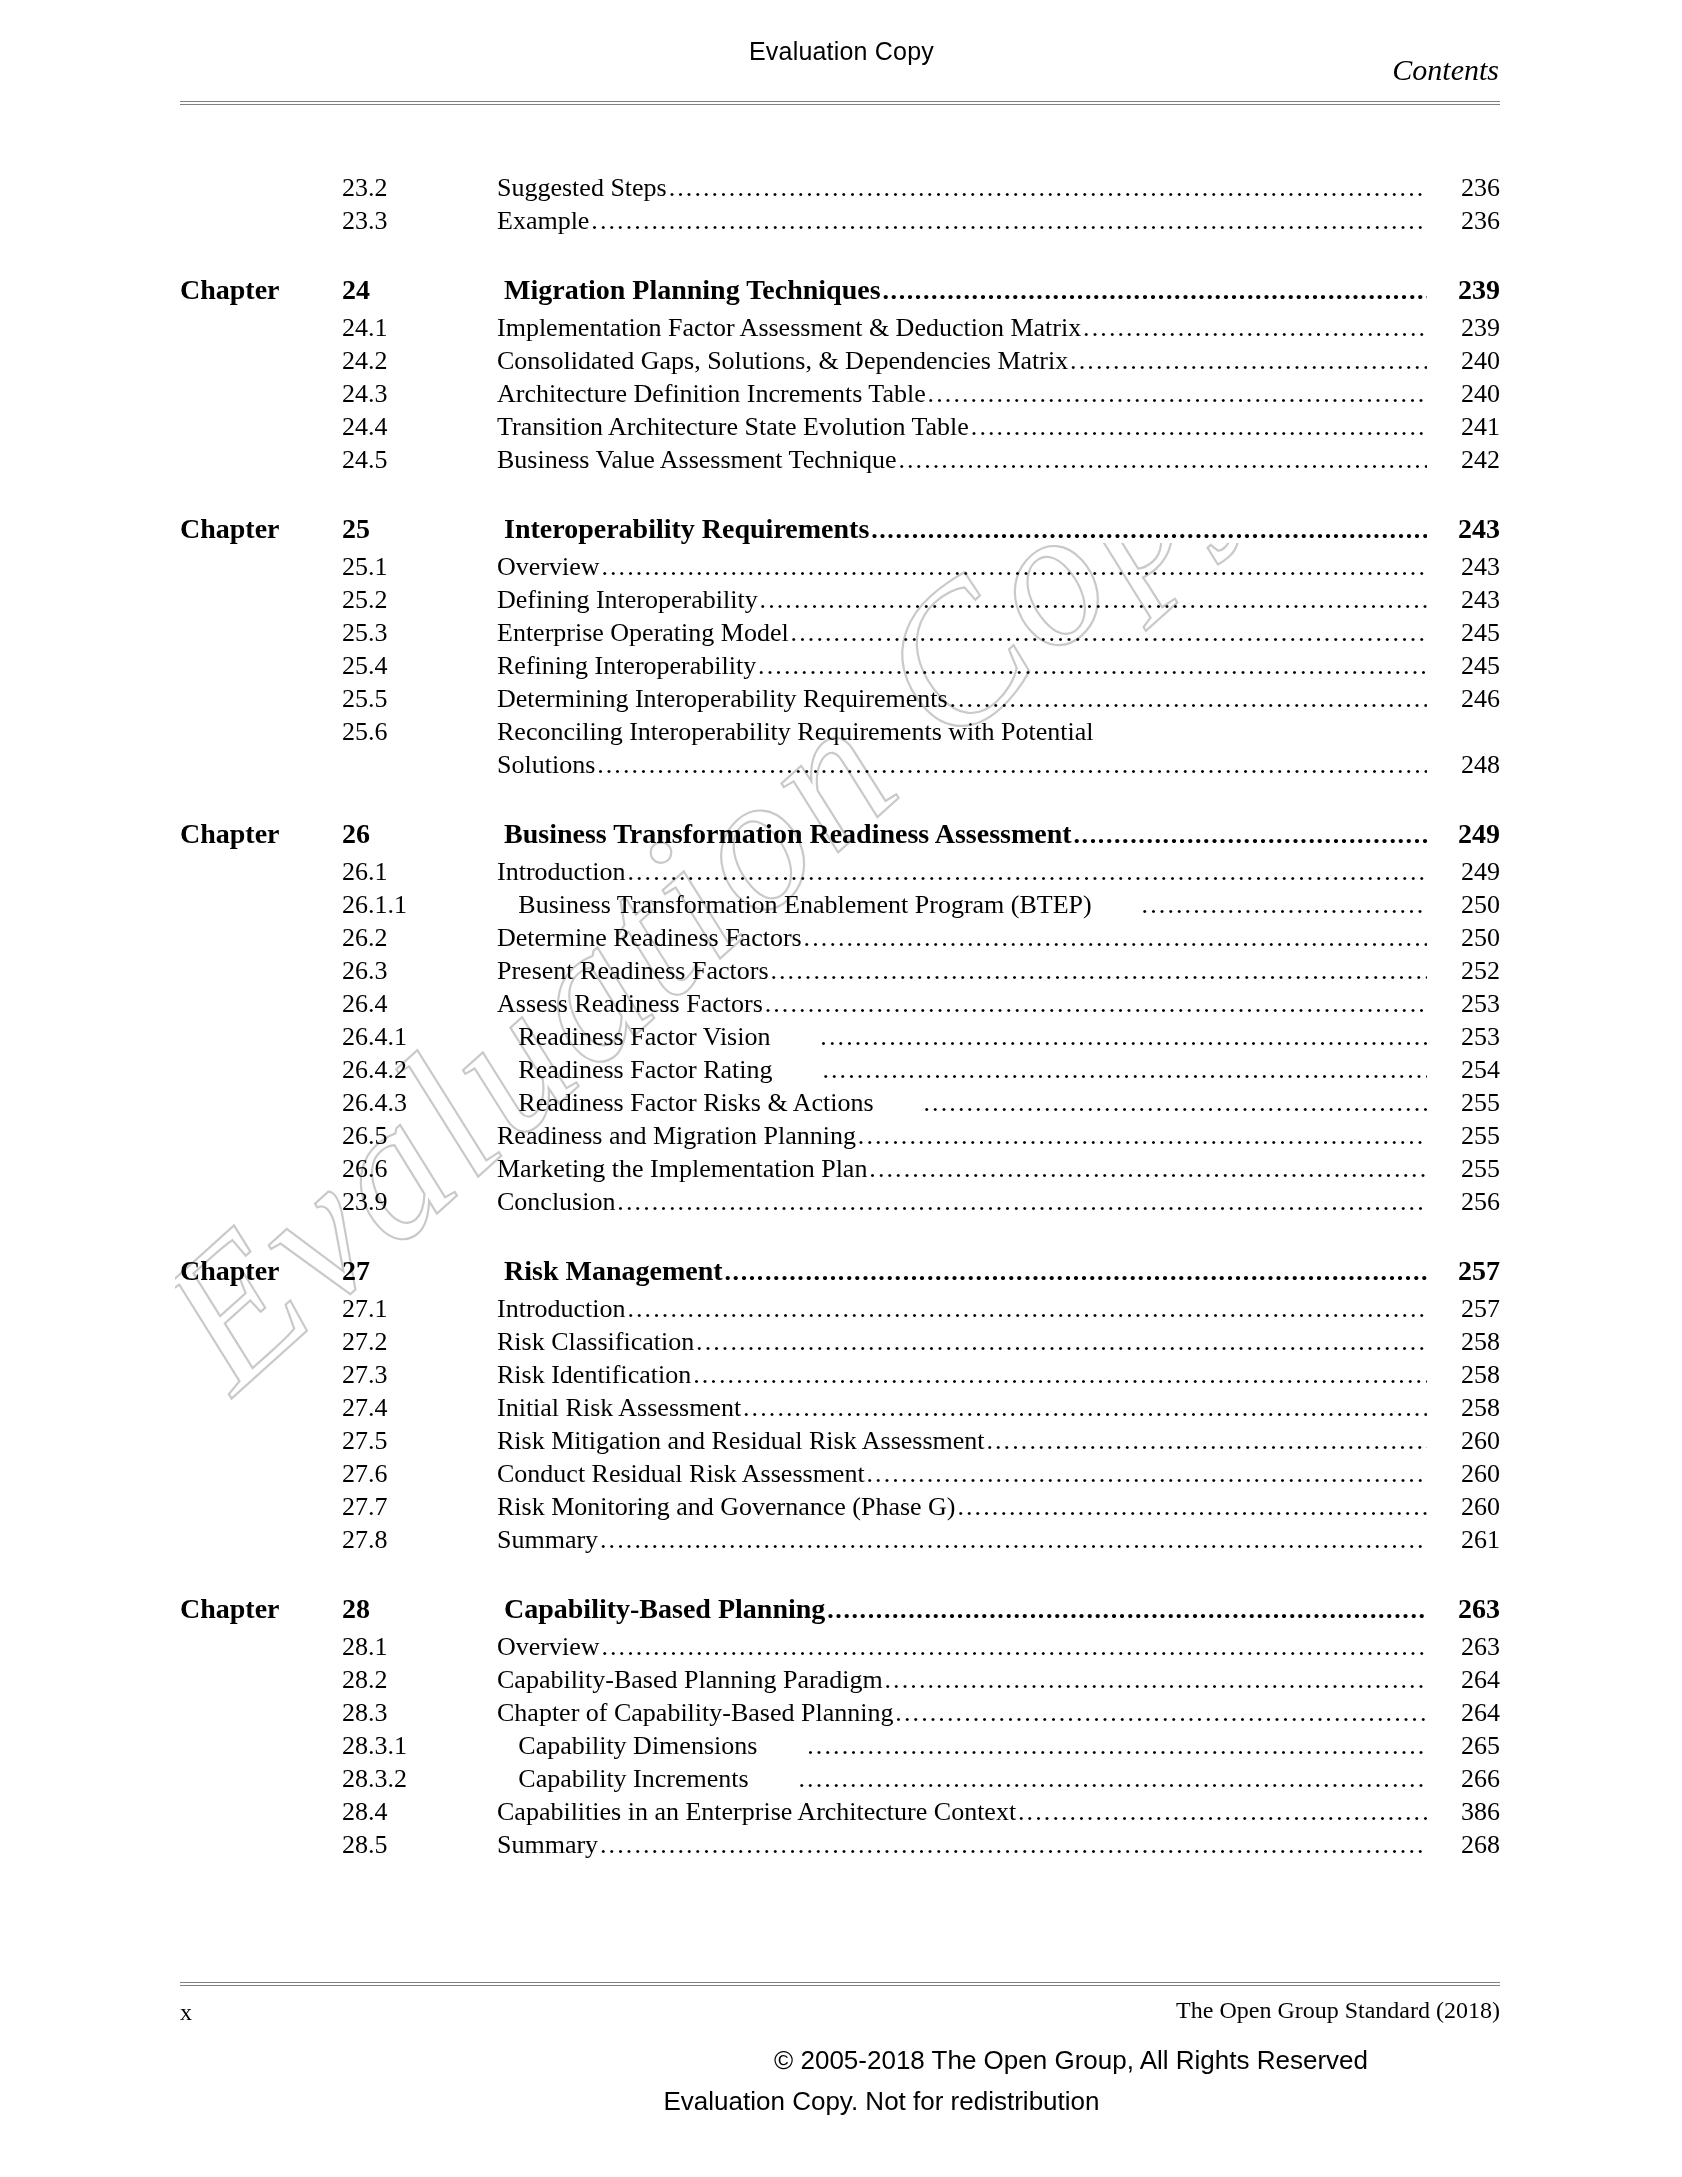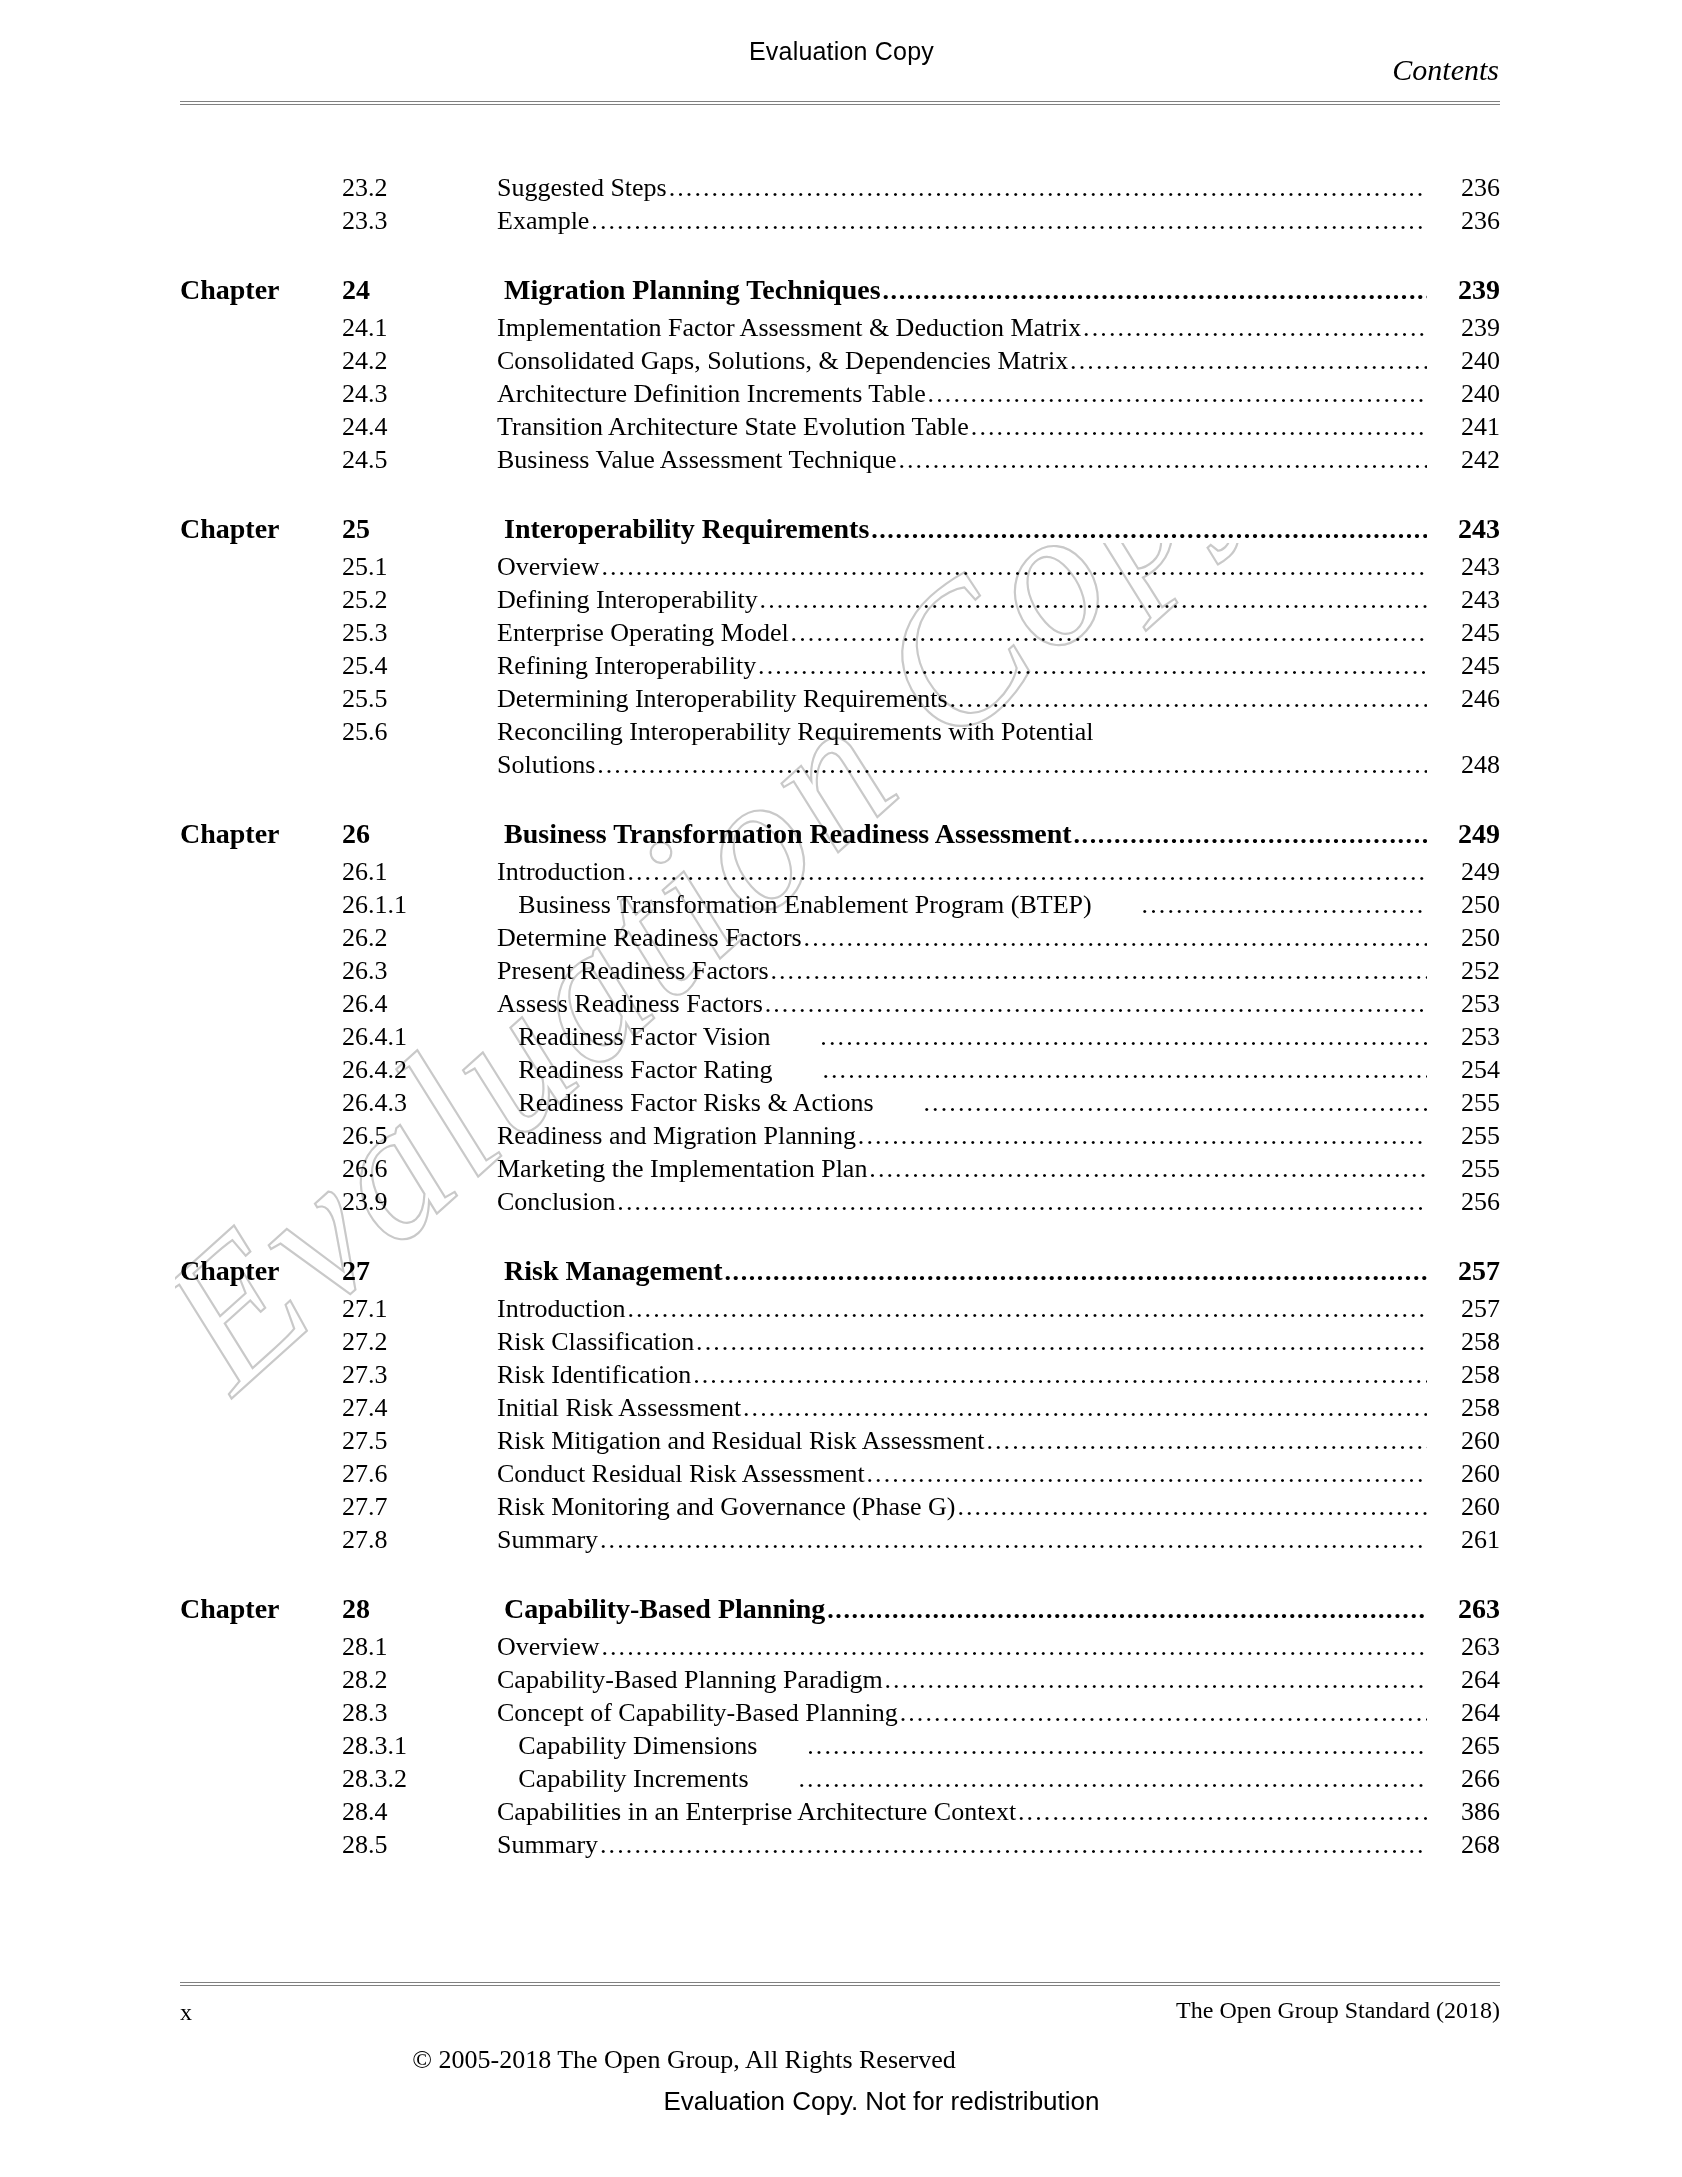--- a/index.html
+++ b/index.html
@@ -162,22 +162,22 @@
     position: absolute;
     right: 183px;
     top: 1997px;
     font-size: 24px;
   }
   .foot-copy {
     position: absolute;
     left: 0;
     top: 2045px;
     width: 1368px;
-    text-align: center;
-    font-family: Liberation Serif, serif;
+    text-align: right;
+    font-family: Liberation Sans, sans-serif;
     font-size: 26px;
   }
   .foot-eval {
     position: absolute;
     left: 0;
     top: 2086px;
     width: 1683px;
     text-align: center;
     font-family: "Liberation Sans", "DejaVu Sans", sans-serif;
     font-size: 26px;
@@ -534,21 +534,21 @@
           <span class="num">28.2</span>
           <span class="title-cell">
             <span class="title-txt">Capability-Based Planning Paradigm</span>
             <span class="leader"></span>
           </span>
           <span class="pg">264</span>
         </div>
         <div class="row">
           <span class="num">28.3</span>
           <span class="title-cell">
-            <span class="title-txt">Concept of Capability-Based Planning</span>
+            <span class="title-txt">Chapter of Capability-Based Planning</span>
             <span class="leader"></span>
           </span>
           <span class="pg">264</span>
         </div>
         <div class="row">
           <span class="num">28.3.1</span>
           <span class="title-cell sub3">
             <span class="title-txt">Capability Dimensions</span>
             <span class="leader"></span>
           </span>

